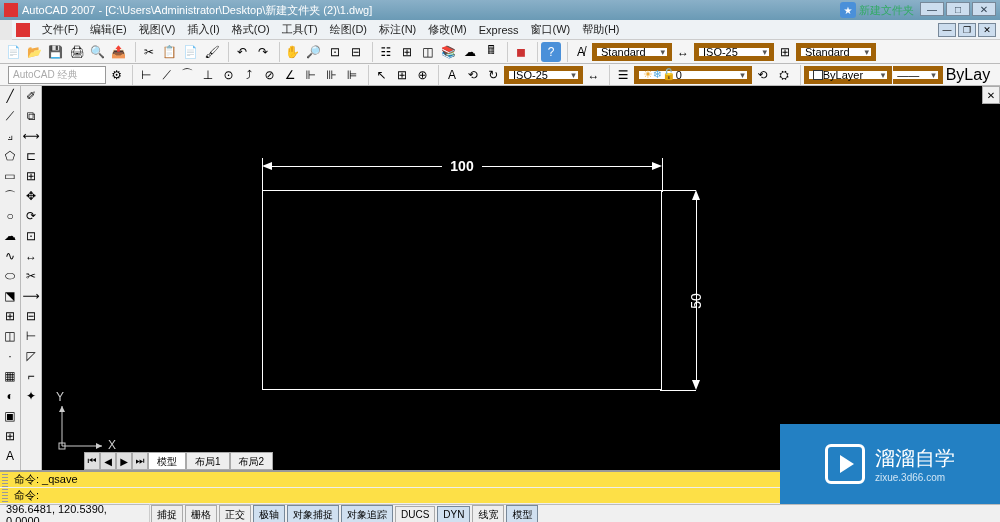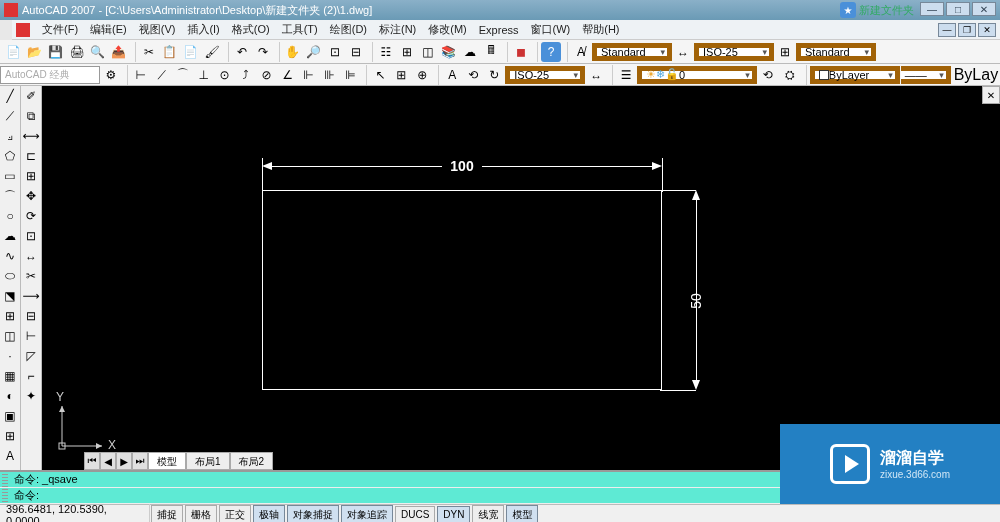--- a/index.html
+++ b/index.html
@@ -19,21 +19,21 @@
 .upload-tag { display: flex; align-items: center; gap: 3px; padding: 0 4px; }
 .upload-tag .star { width: 16px; height: 16px; background: #4a90d9; border-radius: 3px; display: flex; align-items: center; justify-content: center; color: #fff; font-size: 10px; }
 
 .toolbar { height: 24px; background: #f5f5f5; display: flex; align-items: center; padding: 0 4px; border-bottom: 1px solid #bbb; gap: 1px; }
 .tbtn { width: 20px; height: 20px; display: flex; align-items: center; justify-content: center; font-size: 12px; cursor: pointer; border: 1px solid transparent; }
 .tsep { width: 4px; height: 20px; border-right: 1px solid #ccc; margin: 0 2px; }
 .tcombo { height: 18px; border: 5px solid #a16207; background: #fff; padding: 0 14px 0 4px; font-size: 11px; display: flex; align-items: center; position: relative; }
 .tcombo::after { content: "▾"; position: absolute; right: 2px; font-size: 9px; color: #555; }
 .tcombo.w80 { width: 80px; }
 
-.toolbar2 { height: 22px; background: #f5f5f5; display: flex; align-items: center; padding: 0 0; border-bottom: 1px solid #bbb; gap: 1px; }
+.toolbar2 { height: 22px; background: #f5f5f5; display: flex; align-items: center; padding: 0 8px; border-bottom: 1px solid #bbb; gap: 1px; }
 .searchbox { width: 100px; height: 18px; border: 1px solid #999; background: #fff; padding: 0 4px; font-size: 10px; color: #aaa; display: flex; align-items: center; }
 
 .mainarea { display: flex; height: 384px; background: #000; position: relative; }
 .lefttool { width: 21px; background: #f0f0f0; display: flex; flex-direction: column; border-right: 1px solid #bbb; }
 .lefttool2 { width: 21px; background: #f0f0f0; display: flex; flex-direction: column; border-right: 1px solid #bbb; }
 .ltb { width: 20px; height: 20px; display: flex; align-items: center; justify-content: center; font-size: 12px; cursor: pointer; }
 
 .canvas { flex: 1; background: #000; position: relative; overflow: hidden; }
 .rect { position: absolute; left: 220px; top: 104px; width: 400px; height: 200px; border: 1px solid #fff; }
 .dim-h { position: absolute; left: 220px; top: 72px; width: 400px; display: flex; align-items: center; }
@@ -56,33 +56,33 @@
 .ucs-label { position: absolute; color: #ccc; font-size: 12px; }
 
 .tabs { position: absolute; bottom: 0; left: 42px; height: 18px; display: flex; background: #f0f0f0; font-size: 10px; }
 .tabs .navbtn { width: 16px; display: flex; align-items: center; justify-content: center; background: #e0e0e0; border: 1px solid #aaa; cursor: pointer; }
 .tabs .tab { padding: 2px 8px; border: 1px solid #aaa; background: #eee; cursor: pointer; }
 .tabs .tab.active { background: #fff; }
 
 .rsidebar { position: absolute; right: 0; top: 0; width: 24px; height: 100%; display: flex; flex-direction: column; }
 .rsb-top { background: #f0f0f0; border: 1px solid #aaa; width: 18px; height: 18px; align-self: flex-end; display: flex; align-items: center; justify-content: center; font-size: 10px; }
 
-.cmdarea { background: #5eead4; border-top: 2px solid #999; position: relative; }
+.cmdarea { background: #fde047; border-top: 2px solid #999; position: relative; }
 .cmdline { height: 16px; padding: 1px 6px; font-size: 11px; display: flex; align-items: center; color: #000; border-bottom: 1px solid #eee; }
 .cmdgrip { position: absolute; left: 2px; top: 2px; width: 6px; height: 28px; background: repeating-linear-gradient(#999 0, #999 1px, transparent 1px, transparent 3px); }
 
 .statusbar { height: 20px; background: #f0f0f0; border-top: 1px solid #bbb; display: flex; align-items: center; font-size: 11px; }
 .coords { width: 150px; padding: 0 6px; border-right: 1px solid #ccc; }
 .sbtn { padding: 2px 5px; border: 1px solid #aaa; margin: 0 1px; background: #eee; cursor: pointer; font-size: 10px; }
 .sbtn.active { background: #d0e0f0; border-color: #789; }
 
 .watermark { position: absolute; right: 0; bottom: 18px; width: 220px; height: 80px; background: #2380c3; display: flex; align-items: center; justify-content: center; gap: 10px; z-index: 100; }
 .watermark .play { width: 40px; height: 40px; border: 3px solid #fff; border-radius: 6px; display: flex; align-items: center; justify-content: center; }
 .watermark .play::before { content: ""; border-left: 14px solid #fff; border-top: 9px solid transparent; border-bottom: 9px solid transparent; margin-left: 4px; }
-.watermark .txt { color: #fff; font-size: 16px; font-weight: bold; }
+.watermark .txt { color: #fff; font-size: 20px; font-weight: normal; }
 .watermark .sub { color: #cfe5f5; font-size: 10px; }
 </style>
 </head>
 <body>
 
 <div class="titlebar">
   <div class="icon"></div>
   <div class="title">AutoCAD 2007 - [C:\Users\Administrator\Desktop\新建文件夹 (2)\1.dwg]</div>
   <div class="winbtns">
     <div class="upload-tag">

